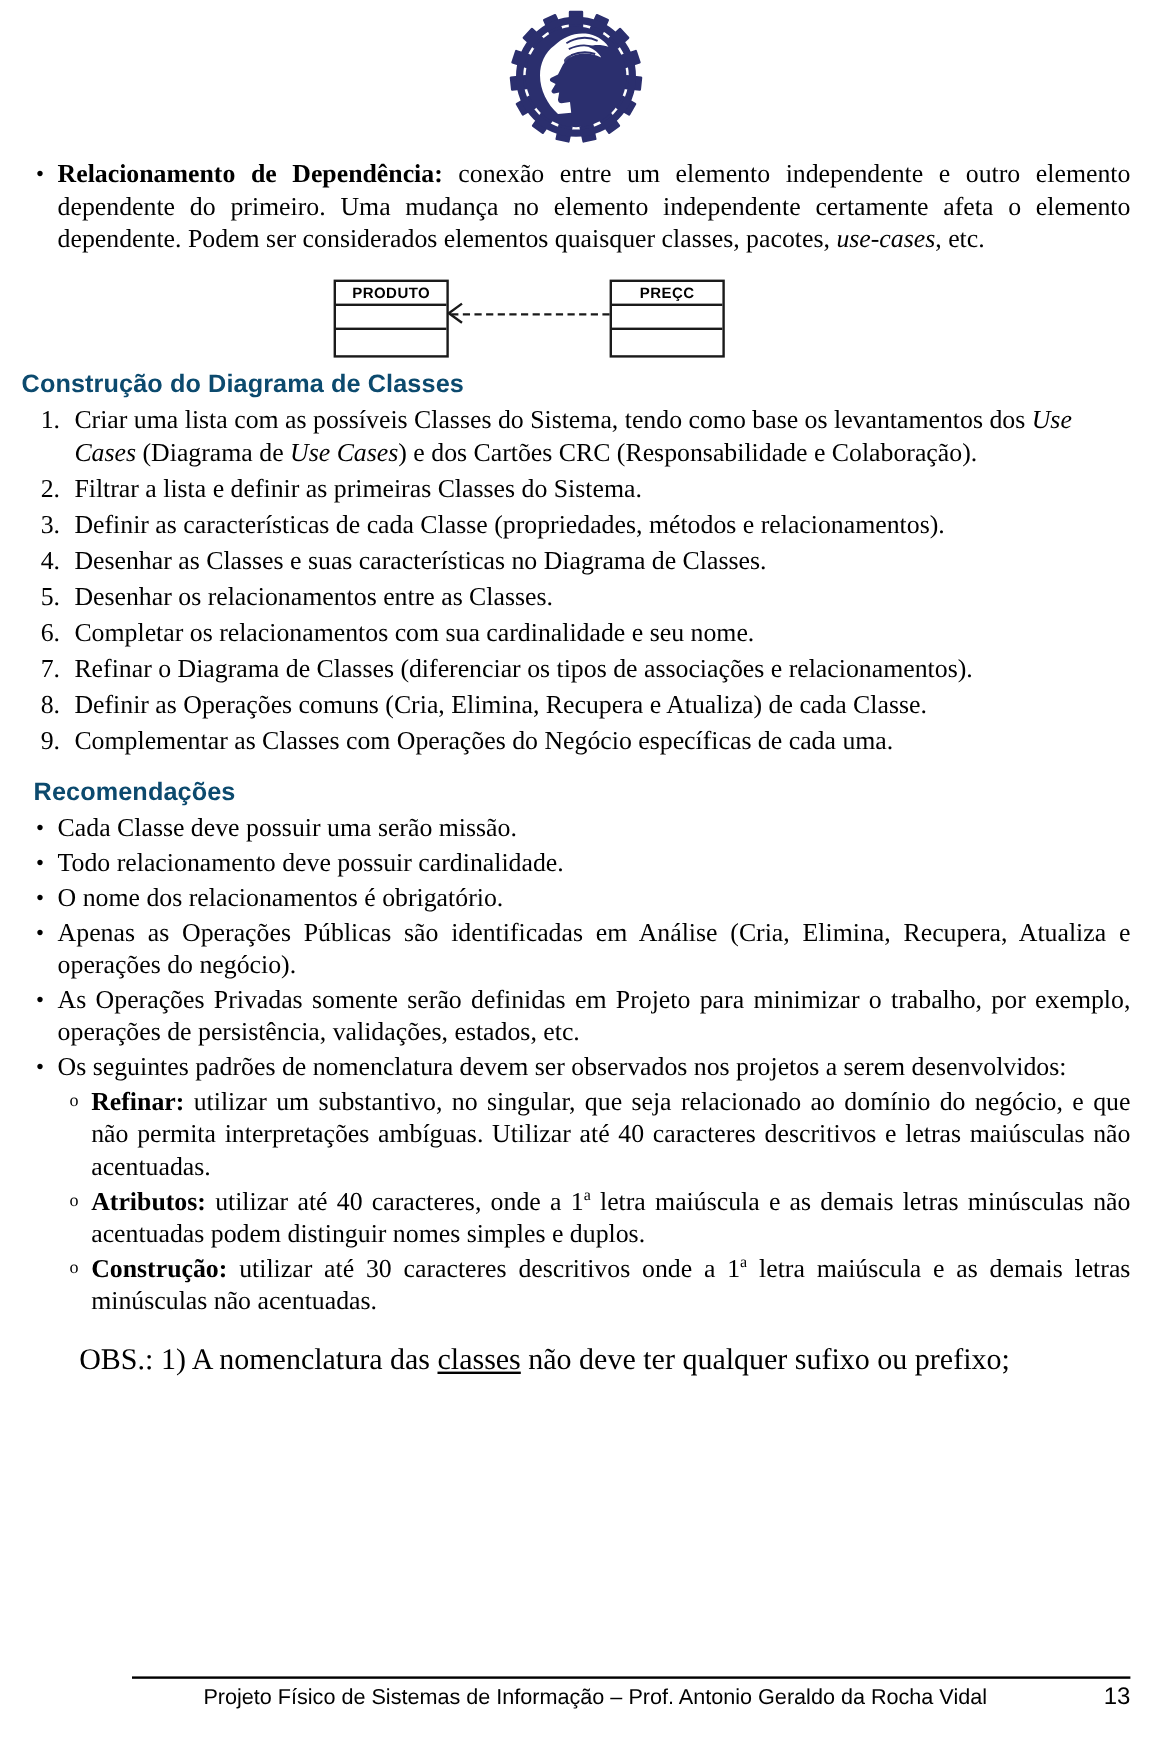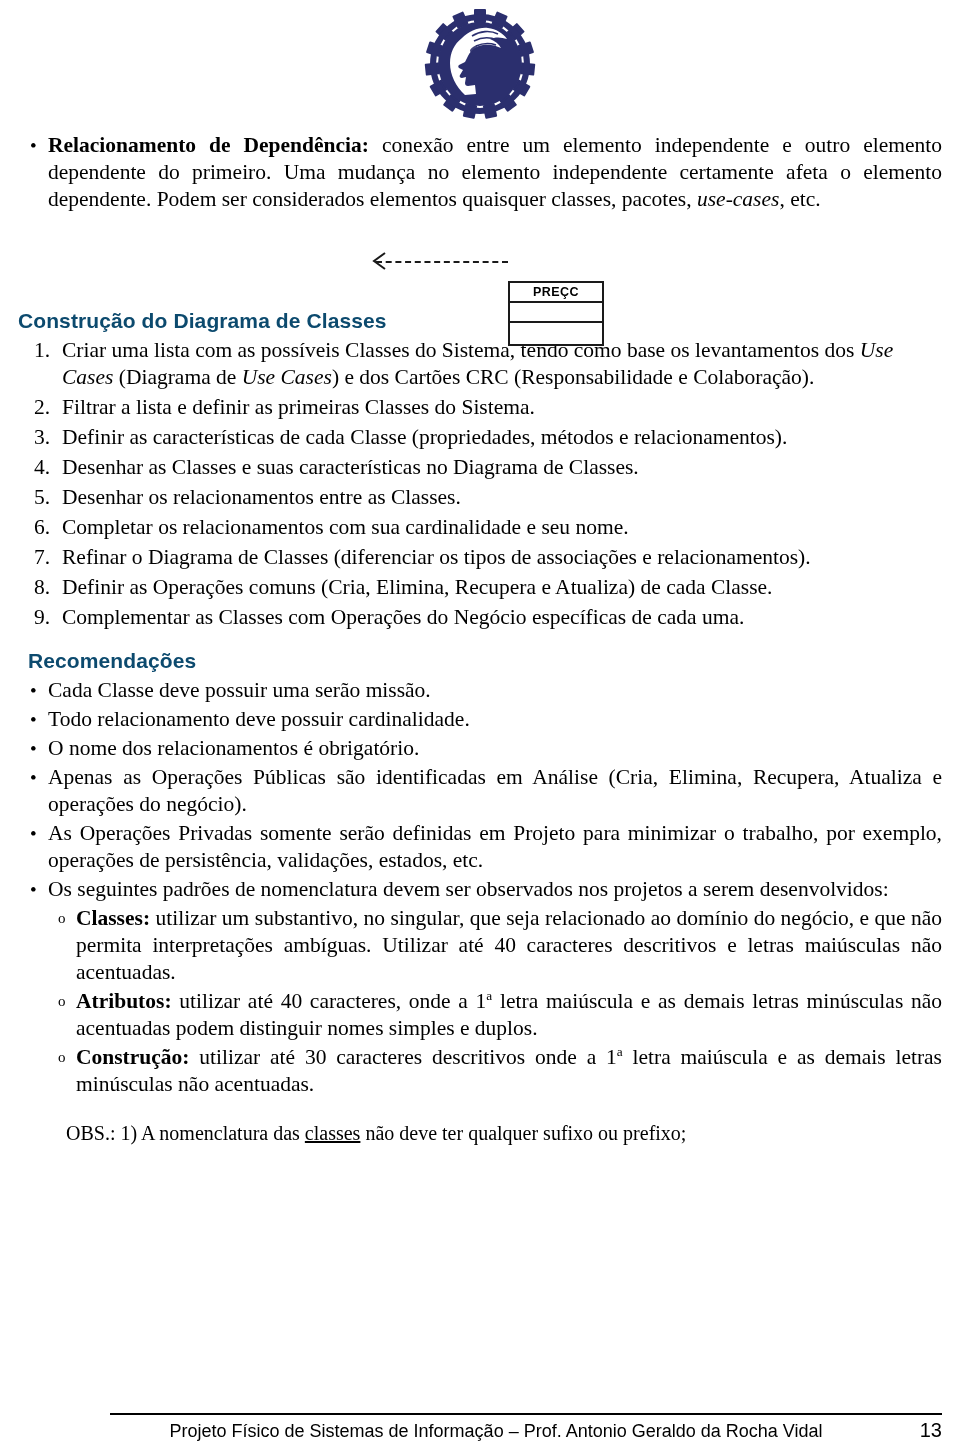--- a/index.html
+++ b/index.html
@@ -97,21 +97,21 @@
     font-size: 12.5px;
     font-weight: bold;
     letter-spacing: 0.4px;
     display: flex;
     align-items: center;
     justify-content: center;
     color: #000;
   }
   .uml-box .cell:last-child { border-bottom: none; height: 21px; }
   .uml-box.left  { left: 260px; top: 10px; }
-  .uml-box.right { left: 490px; top: 10px; margin-top: 48px; }
+  .uml-box.right { left: 490px; top: 10px; }
   .uml-link {
     position: absolute;
     left: 358px;
     top: 38px;
     width: 132px;
     height: 0;
     border-top: 2px dashed #1a1a1a;
   }
   .uml-arrow {
     position: absolute;
@@ -149,32 +149,32 @@
   }
   .num-body {
     flex: 1;
     font-size: 21.5px;
     line-height: 27px;
     text-align: left;
   }
 
   
   .obs {
-    font-size: 20px;
+    font-size: 25px;
     line-height: 27px;
     padding-left: 48px;
     margin-top: 22px;
   }
 
   
   .footer {
     position: absolute;
     left: 110px;
     right: 18px;
-    bottom: 10px;
+    bottom: 26px;
   }
   .footer-rule {
     border-top: 2px solid #000;
     margin-bottom: 4px;
   }
   .footer-line {
     display: flex;
     align-items: baseline;
     font-family: "Liberation Sans", sans-serif;
     font-size: 18px;
@@ -233,20 +233,25 @@
   <div class="content">
 
     <div class="bullet-row intro-bullet">
       <div class="bullet-mark">•</div>
       <div class="bullet-body">
         <span class="b">Relacionamento de Dependência:</span><span> conexão entre um elemento independente e outro elemento dependente do primeiro. Uma mudança no elemento independente certamente afeta o elemento dependente. Podem ser considerados elementos quaisquer classes, pacotes, </span><span class="i">use-cases</span><span>, etc.</span>
       </div>
     </div>
 
     <div class="uml">
+      <div class="uml-box left">
+        <div class="cell">PRODUTO</div>
+        <div class="cell"></div>
+        <div class="cell"></div>
+      </div>
       <div class="uml-box right">
         <div class="cell">PREÇC</div>
         <div class="cell"></div>
         <div class="cell"></div>
       </div>
       <div class="uml-link"></div>
       <svg class="uml-arrow" viewBox="0 0 14 20">
         <path d="M13 2 L2 10 L13 18" fill="none" stroke="#1a1a1a" stroke-width="2"></path>
       </svg>
     </div>
@@ -312,21 +317,21 @@
         <div class="bullet-row">
           <div class="bullet-mark">•</div>
           <div class="bullet-body"><span>As Operações Privadas somente serão definidas em Projeto para minimizar o trabalho, por exemplo, operações de persistência, validações, estados, etc.</span></div>
         </div>
         <div class="bullet-row">
           <div class="bullet-mark">•</div>
           <div class="bullet-body"><span>Os seguintes padrões de nomenclatura devem ser observados nos projetos a serem desenvolvidos:</span></div>
         </div>
         <div class="bullet-row">
           <div class="bullet-mark hollow">o</div>
-          <div class="bullet-body"><span class="b">Classes:</span><span> utilizar um substantivo, no singular, que seja relacionado ao domínio do negócio, e que não permita interpretações ambíguas. Utilizar até 40 caracteres descritivos e letras maiúsculas não acentuadas.</span></div>
+          <div class="bullet-body"><span class="b">Refinar:</span><span> utilizar um substantivo, no singular, que seja relacionado ao domínio do negócio, e que não permita interpretações ambíguas. Utilizar até 40 caracteres descritivos e letras maiúsculas não acentuadas.</span></div>
         </div>
         <div class="bullet-row">
           <div class="bullet-mark hollow">o</div>
           <div class="bullet-body"><span class="b">Atributos:</span><span> utilizar até 40 caracteres, onde a 1</span><sup class="ord">a</sup><span> letra maiúscula e as demais letras minúsculas não acentuadas podem distinguir nomes simples e duplos.</span></div>
         </div>
         <div class="bullet-row">
           <div class="bullet-mark hollow">o</div>
           <div class="bullet-body"><span class="b">Construção:</span><span> utilizar até 30 caracteres descritivos onde a 1</span><sup class="ord">a</sup><span> letra maiúscula e as demais letras minúsculas não acentuadas.</span></div>
         </div>
       </div>

